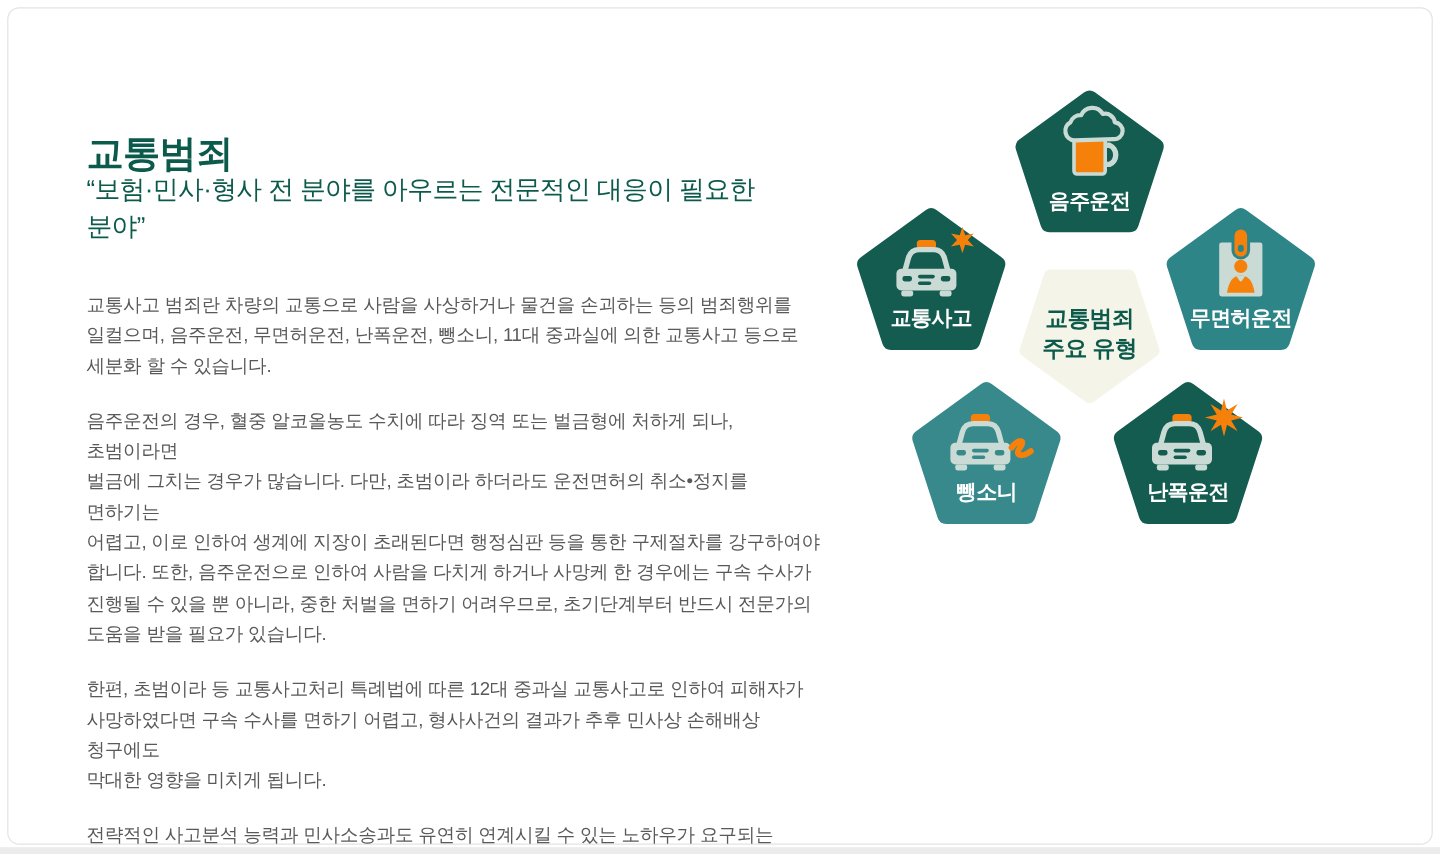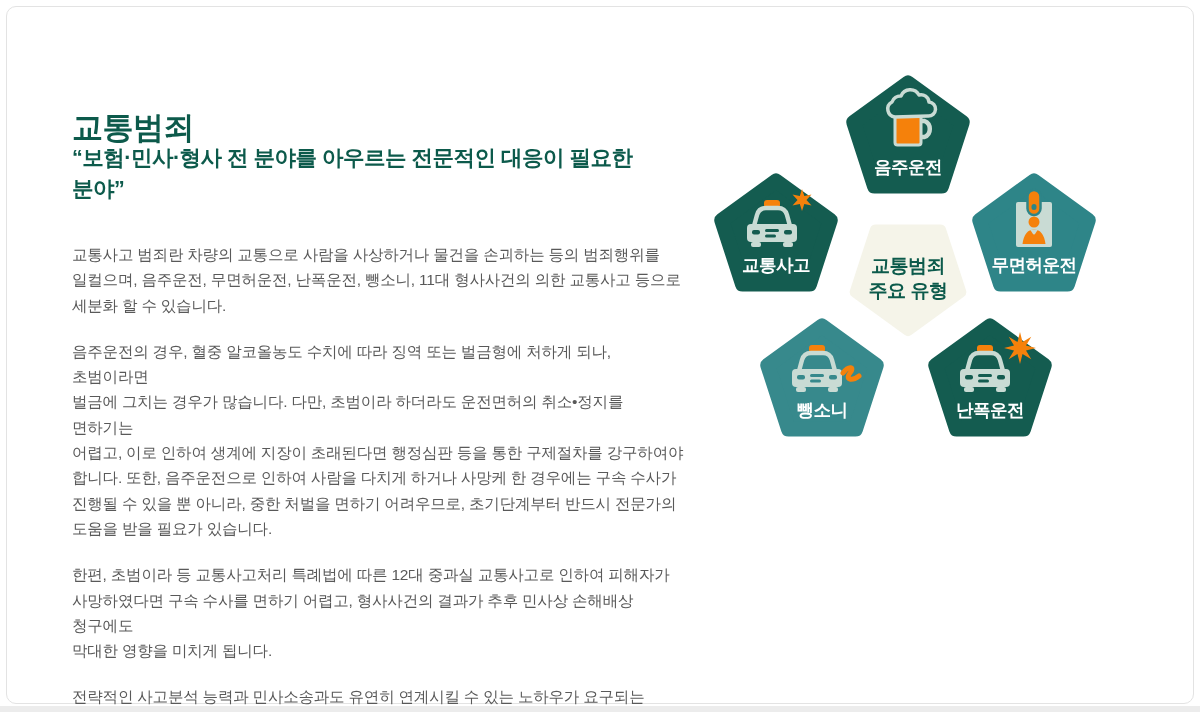--- a/index.html
+++ b/index.html
@@ -10,21 +10,21 @@
     -webkit-font-smoothing:antialiased;
   }
   .page-border{position:absolute;left:6px;top:6px;right:6px;bottom:8px;
     border:1px solid #e3e3e3;border-radius:10px;pointer-events:none;}
   .bottom-strip{position:absolute;left:0;right:0;bottom:0;height:6px;background:#ececec;}
 
   
   .article-title{position:absolute;left:72px;top:86px;font-size:31px;font-weight:800;
     color:#0c5a4b;letter-spacing:-0.5px;}
   .article-subtitle{position:absolute;left:72px;top:143px;width:615px;font-size:21.5px;
-    font-weight:700;line-height:31px;color:#0c5a4b;letter-spacing:-0.5px;white-space:pre-line;}
+    font-weight:400;line-height:31px;color:#0c5a4b;letter-spacing:-0.5px;white-space:pre-line;}
   .article-body{position:absolute;left:72px;top:242px;width:612px;font-size:15.5px;
     color:#595959;line-height:25.3px;letter-spacing:-0.2px;}
   .article-body p{margin:0 0 21px 0;white-space:pre-line;word-break:keep-all;}
 
   
   .pent{position:absolute;width:130px;height:130px;}
   .pent-drunk{left:843px;top:73px;}
   .pent-accident{left:711px;top:171px;}
   .pent-unlicensed{left:969px;top:171px;}
   .pent-hitrun{left:757px;top:316px;}
@@ -44,21 +44,21 @@
 
 <div class="page-border"></div>
 <div class="bottom-strip"></div>
 
 <h1 class="article-title">교통범죄</h1>
 <div class="article-subtitle">“보험·민사·형사 전 분야를 아우르는 전문적인 대응이 필요한
 분야”</div>
 
 <div class="article-body">
   <p>교통사고 범죄란 차량의 교통으로 사람을 사상하거나 물건을 손괴하는 등의 범죄행위를
-일컬으며, 음주운전, 무면허운전, 난폭운전, 뺑소니, 11대 형사사건의 의한 교통사고 등으로
+일컬으며, 음주운전, 무면허운전, 난폭운전, 뺑소니, 11대 중과실에 의한 교통사고 등으로
 세분화 할 수 있습니다.</p>
   <p>음주운전의 경우, 혈중 알코올농도 수치에 따라 징역 또는 벌금형에 처하게 되나, 초범이라면
 벌금에 그치는 경우가 많습니다. 다만, 초범이라 하더라도 운전면허의 취소•정지를 면하기는
 어렵고, 이로 인하여 생계에 지장이 초래된다면 행정심판 등을 통한 구제절차를 강구하여야
 합니다. 또한, 음주운전으로 인하여 사람을 다치게 하거나 사망케 한 경우에는 구속 수사가
 진행될 수 있을 뿐 아니라, 중한 처벌을 면하기 어려우므로, 초기단계부터 반드시 전문가의
 도움을 받을 필요가 있습니다.</p>
   <p>한편, 초범이라 등 교통사고처리 특례법에 따른 12대 중과실 교통사고로 인하여 피해자가
 사망하였다면 구속 수사를 면하기 어렵고, 형사사건의 결과가 추후 민사상 손해배상 청구에도
 막대한 영향을 미치게 됩니다.</p>

